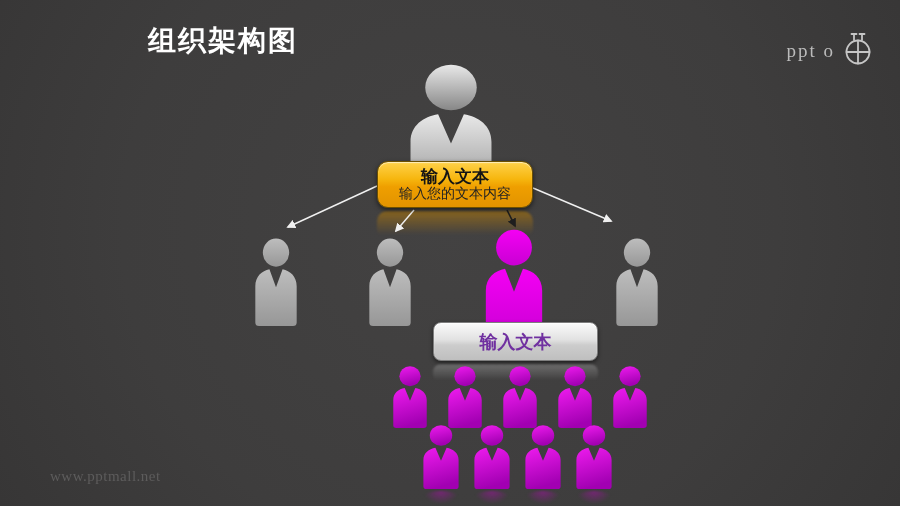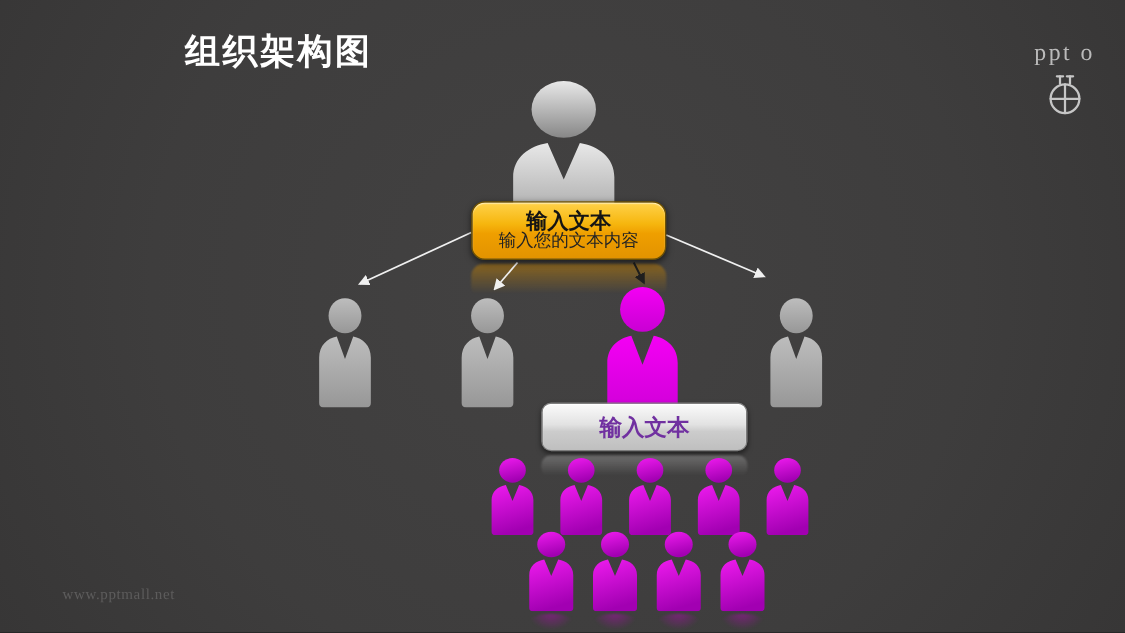--- a/index.html
+++ b/index.html
@@ -18,21 +18,20 @@
   .slide-title{
     position:absolute;left:148px;top:22px;margin:0;
     font-size:28px;font-weight:bold;letter-spacing:2px;
     color:var(--title,#ffffff);
   }
   
   .logo{
     position:absolute;right:24px;top:32px;
     display:flex;align-items:center;gap:5px;
     color:#c6c6c6;
-    flex-direction:column;
   }
   .logo .logo-text{
     font-size:19px;letter-spacing:2px;text-transform:lowercase;
     font-weight:normal;opacity:.92;
   }
   
   .btn{
     position:absolute;box-sizing:border-box;text-align:center;
     display:flex;flex-direction:column;justify-content:center;align-items:center;
   }
@@ -64,21 +63,21 @@
     filter:blur(1px);
   }
   .smudge{
     position:absolute;top:491px;width:36px;height:13px;border-radius:50%;
     background:radial-gradient(ellipse at 50% 0%, rgba(205,0,205,.4) 0%, rgba(205,0,205,0) 70%);
     filter:blur(1px);pointer-events:none;
   }
   
   .watermark{
     position:absolute;left:50px;top:468px;
-    font-size:12px;color:#5d5c5c;letter-spacing:.5px;
+    font-size:15px;color:#5d5c5c;letter-spacing:.5px;
   }
   
   #diagram{position:absolute;left:0;top:0;}
 </style>
 </head>
 <body>
 
 <div class="stage">
 
   <h1 class="slide-title">组织架构图</h1>

